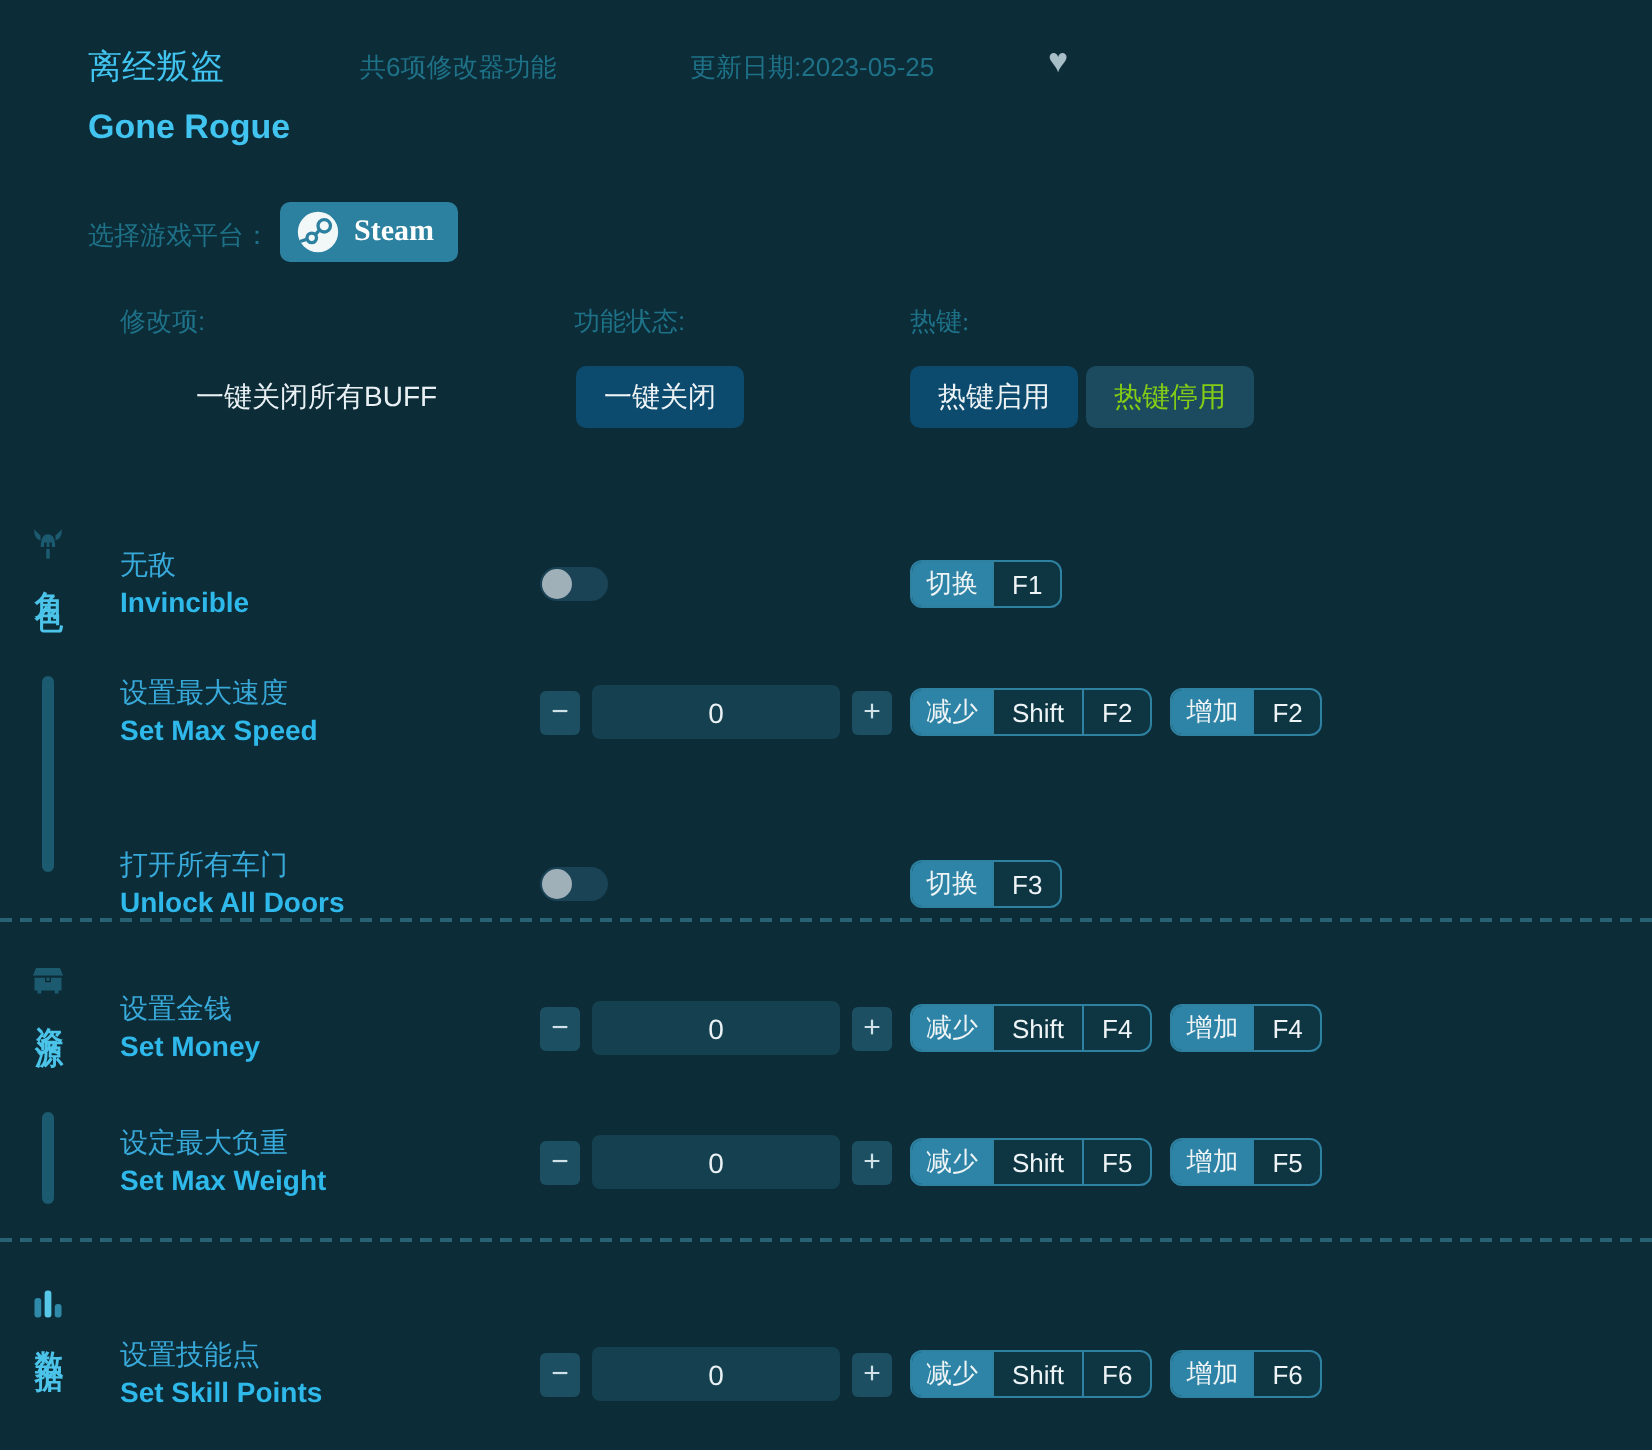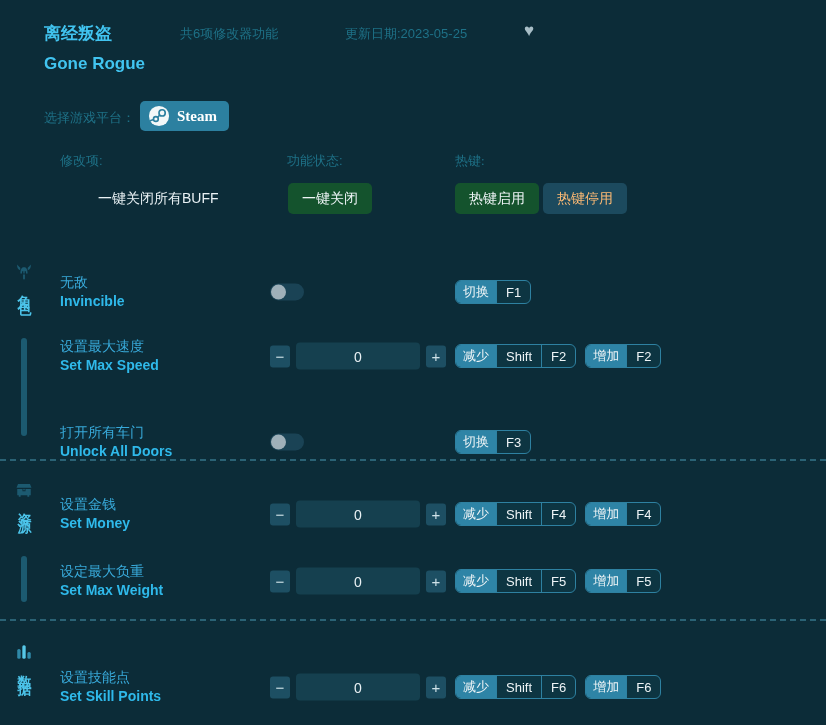--- a/index.html
+++ b/index.html
@@ -2,27 +2,27 @@
 <html><head>
 <meta charset="utf-8">
 <style>
   * { margin:0; padding:0; box-sizing:border-box; }
   html,body { background:#0c2c38; }
   body { font-family:"Liberation Sans", sans-serif; }
   .app { position:relative; width:826px; height:725px; background:#0c2c38; overflow:hidden; }
 
   .abs { position:absolute; }
   .muted { color:#1e7187; font-size:13px; }
-  .title { color:#41c4f0; font-size:17px; font-weight:bold; }
+  .title { color:#41c4f0; font-size:17px; font-weight:normal; }
   .subtitle { color:#41c4f0; font-size:17px; font-weight:bold;text-align:center; }
   .heart { color:#a8bec7; font-size:17px; cursor:pointer; }
 
   button { border:none; cursor:pointer; font-family:"Liberation Sans", sans-serif; }
-  .btn-teal { background:#14532d; color:#eef4f6; font-size:14px; border-radius:5px; height:31px; padding:0 14px; }
-  .btn-dark { background:#1c4a5e; color:#fdba74; font-size:14px; border-radius:5px; height:31px; padding:0 14px; }
+  .btn-teal { background:#0c4a6e; color:#eef4f6; font-size:14px; border-radius:5px; height:31px; padding:0 14px; }
+  .btn-dark { background:#1c4a5e; color:#84cc16; font-size:14px; border-radius:5px; height:31px; padding:0 14px; }
 
   .steam-btn { display:flex; align-items:center; gap:7px; background:#2c80a0; color:#fff;
                font-size:15px; font-weight:bold; border-radius:5px; height:30px; padding:0 12px 0 8px; }
   .steam-btn svg { display:block; }
 
   .buff-label { color:#e9f1f4; font-size:14px;margin-left:38px; }
 
   
   .row { position:absolute; left:0; width:820px; height:44px; }
   .row .label { position:absolute; left:60px; top:50%; transform:translateY(-50%); }

